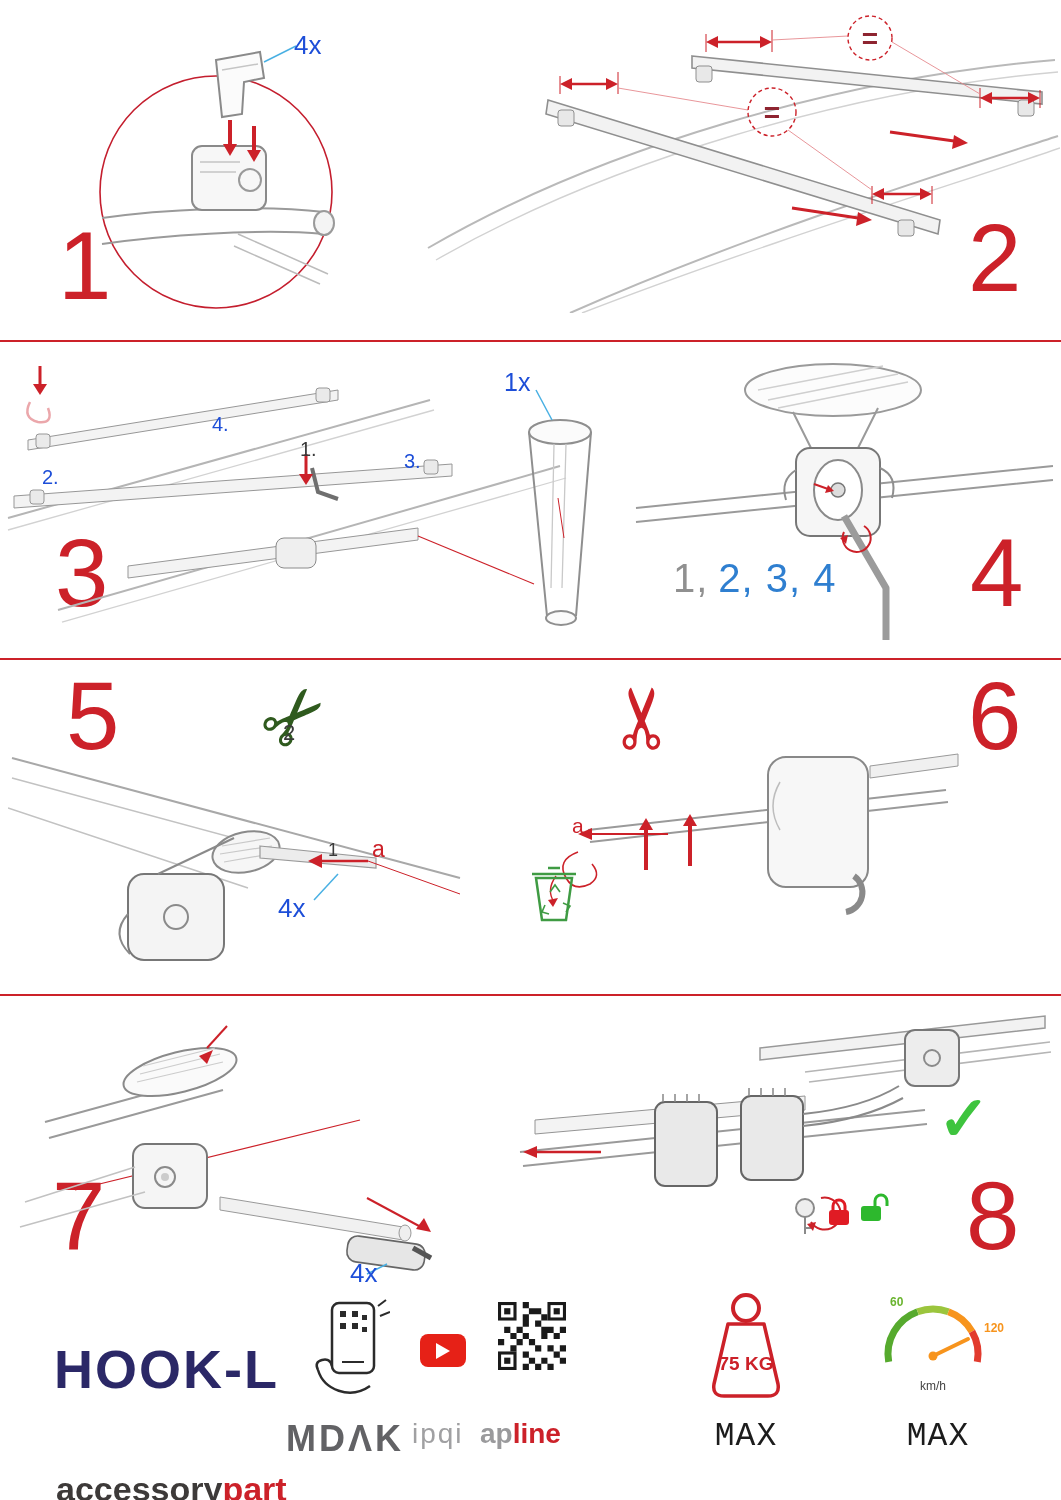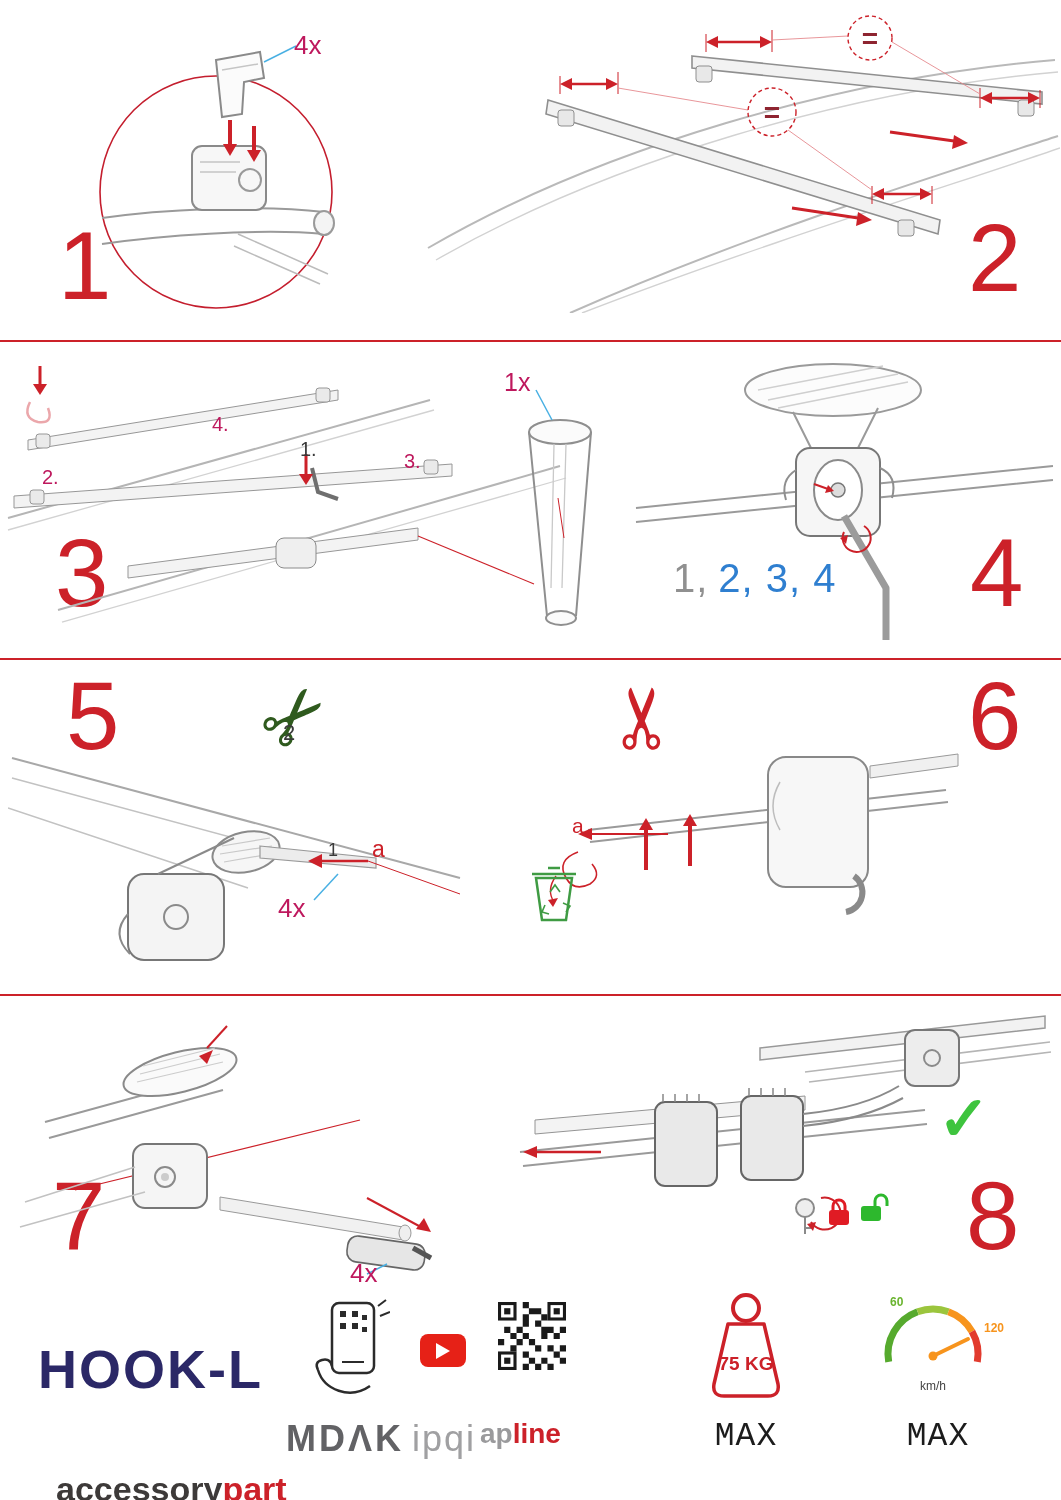--- a/index.html
+++ b/index.html
@@ -2,33 +2,33 @@
 <html><head>
 <meta charset="utf-8">
 <style>
   * { margin:0; padding:0; box-sizing:border-box; }
   html,body { background:#ffffff; }
   body { font-family:"Liberation Sans", sans-serif; }
   #page { position:relative; width:1061px; height:1500px; background:#ffffff; overflow:hidden; }
   .abs { position:absolute; }
   .step-num { font-size:96px; line-height:1; color:#cc2129; font-family:"Liberation Sans", sans-serif; }
   .divider { position:absolute; left:0; width:1061px; height:2px; background:#cc2129; }
-  .lbl-blue { color:#be185d; }
+  .lbl-blue { color:#1d4ed8; }
   .lbl-red { color:#cc2129; }
   .lbl-dark { color:#3a3a3a; }
   svg text { font-family:"Liberation Sans", sans-serif; }
   .seq { font-size:40px; letter-spacing:1px; }
   .seq .g { color:#909090; margin-right:10px; }
   .seq .b { color:#2f7fd0; }
   .product-name { font-size:54px; font-weight:700; letter-spacing:2px; color:#2b2867; }
   .brand { font-size:34px; font-weight:700; letter-spacing:0; }
   .brand .d { color:#3d3a39; }
   .brand .r { color:#cc2129; }
   .logo-mdak { font-size:36px; font-weight:700; letter-spacing:3px; color:#626265; }
-  .logo-ipqi { font-size:36px; font-weight:400; letter-spacing:2px; color:#a0a0a2; }
+  .logo-ipqi { font-size:28px; font-weight:400; letter-spacing:2px; color:#a0a0a2; }
   .logo-apline { font-size:28px; font-weight:600; }
   .logo-apline .g { color:#9a9a9c; }
   .logo-apline .r { color:#cc2129; }
   .max-label { font-size:33px; font-weight:500; letter-spacing:1px; color:#1c1c1c; text-align:center;font-family:Liberation Mono, monospace; }
   .yt { width:46px; height:33px; background:#e62117; border-radius:8px; display:flex; align-items:center; justify-content:center; }
   .yt .tri { width:0; height:0; border-left:14px solid #ffffff; border-top:8px solid transparent; border-bottom:8px solid transparent; }
   .check { font-size:62px; font-weight:700; color:#3ec43e; line-height:1; }
   .scissors { line-height:1; display:inline-block; }
 </style>
 </head>
@@ -251,21 +251,21 @@
   <svg class="abs" style="left:826px; top:1196px;" width="26" height="32" viewBox="0 0 26 32">
     <path d="M7,15 V10 a6,6 0 0 1 12,0 V15" stroke="#e01b24" stroke-width="3" fill="none"></path>
     <rect x="3" y="14" width="20" height="15" rx="3" fill="#e01b24"></rect>
   </svg>
   <svg class="abs" style="left:860px; top:1192px;" width="30" height="32" viewBox="0 0 30 32">
     <path d="M15,14 V9 a6,6 0 0 1 12,0 V14" stroke="#2db82d" stroke-width="3" fill="none"></path>
     <rect x="1" y="14" width="20" height="15" rx="3" fill="#2db82d"></rect>
   </svg>
   <div class="abs check" style="left:938px; top:1088px;">✓</div>
 
-  <div class="abs product-name" style="left:38px; top:1338px;">HOOK-L</div>
+  <div class="abs product-name" style="left:54px; top:1338px;">HOOK-L</div>
   <div class="abs brand" style="left:56px; top:1470px;">
     <span class="d">accessory</span><span class="r">part</span>
   </div>
 
   <svg class="abs" style="left:312px; top:1298px;" width="78" height="102" viewBox="0 0 78 102">
     <rect x="20" y="5" width="42" height="70" rx="7" fill="none" stroke="#2b2b2b" stroke-width="2.5"></rect>
     <path d="M28,13 h6 v6 h-6z M40,13 h6 v6 h-6z M28,25 h6 v6 h-6z M40,25 h6 v6 h-6z M50,17 h5 v5 h-5z M50,29 h5 v5 h-5z" fill="#2b2b2b"></path>
     <path d="M30,64 h22" stroke="#2b2b2b" stroke-width="2"></path>
     <path d="M66,8 L74,2 M68,18 L78,14" stroke="#2b2b2b" stroke-width="2"></path>
     <path d="M6,72 C12,92 38,102 58,88 M6,72 q-4,-8 4,-10 q8,-2 10,6" fill="none" stroke="#2b2b2b" stroke-width="2.5"></path>

